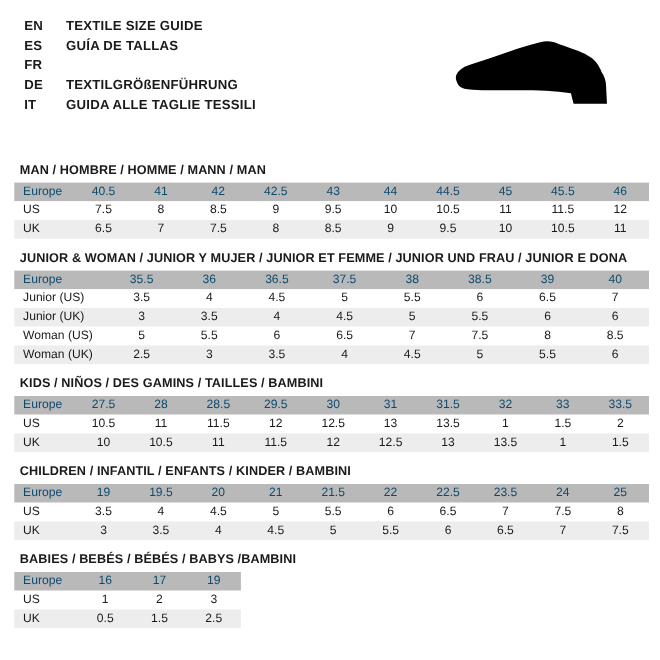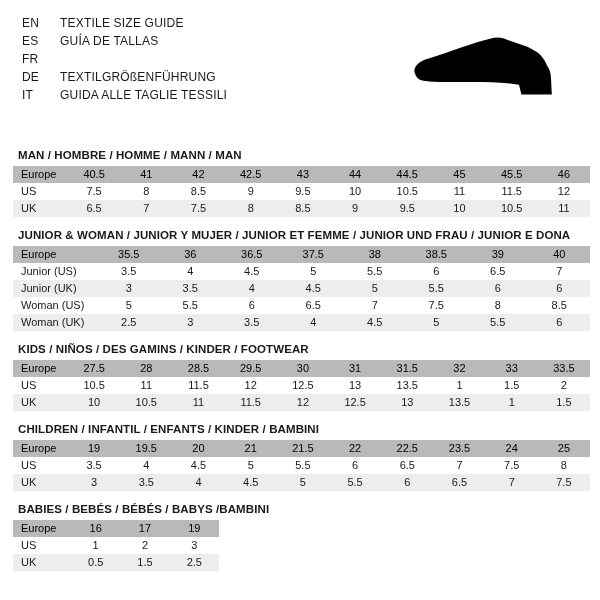--- a/index.html
+++ b/index.html
@@ -19,21 +19,21 @@
     width: 600px;
     height: 600px;
     padding: 14px 10px 0 13px;
   }
   
   .lang-block { margin-left: 9px; }
   .lang-row {
     display: flex;
     align-items: center;
     height: 18px;
-    font-weight: normal;
+    font-weight: bold;
     font-size: 12px;
     letter-spacing: 0.2px;
     white-space: nowrap;
   }
   .lang-code { width: 38px; flex: 0 0 38px; }
   .shoe {
     position: absolute;
     top: 24px;
     right: 20px;
     width: 186px;
@@ -65,21 +65,21 @@
   .size-table.wide-labels { --labelw: 85px; }
   .size-table.narrow { width: 206px; --labelw: 58px; }
   .size-row {
     display: grid;
     grid-template-columns: var(--labelw) repeat(var(--cols, 10), 1fr);
     height: 17px;
     align-items: center;
   }
   .size-row.head {
     background: var(--row-header-bg, #b9b9b9);
-    color: #000000;
+    color: #0c4a6e;
   }
   .size-row.shade { background: var(--row-shade-bg, #ededed); }
   .size-row.plain { background: #ffffff; }
   .cell {
     font-size: 11px;
     line-height: 17px;
     white-space: nowrap;
     overflow: hidden;
   }
   .cell-label { padding-left: 8px; text-align: left; }
@@ -231,21 +231,21 @@
             <div class="cell cell-val">3.5</div>
             <div class="cell cell-val">4</div>
             <div class="cell cell-val">4.5</div>
             <div class="cell cell-val">5</div>
             <div class="cell cell-val">5.5</div>
             <div class="cell cell-val">6</div>
           </div>
         </div>
       </section>
       <section class="size-section">
-        <div class="section-title">KIDS / NIÑOS / DES GAMINS / KINDER / FOOTWEAR</div>
+        <div class="section-title">KIDS / NIÑOS / DES GAMINS / TAILLES / BAMBINI</div>
         <div class="size-table" style="--cols: 10;">
           <div class="size-row head">
             <div class="cell cell-label">Europe</div>
             <div class="cell cell-val">27.5</div>
             <div class="cell cell-val">28</div>
             <div class="cell cell-val">28.5</div>
             <div class="cell cell-val">29.5</div>
             <div class="cell cell-val">30</div>
             <div class="cell cell-val">31</div>
             <div class="cell cell-val">31.5</div>

